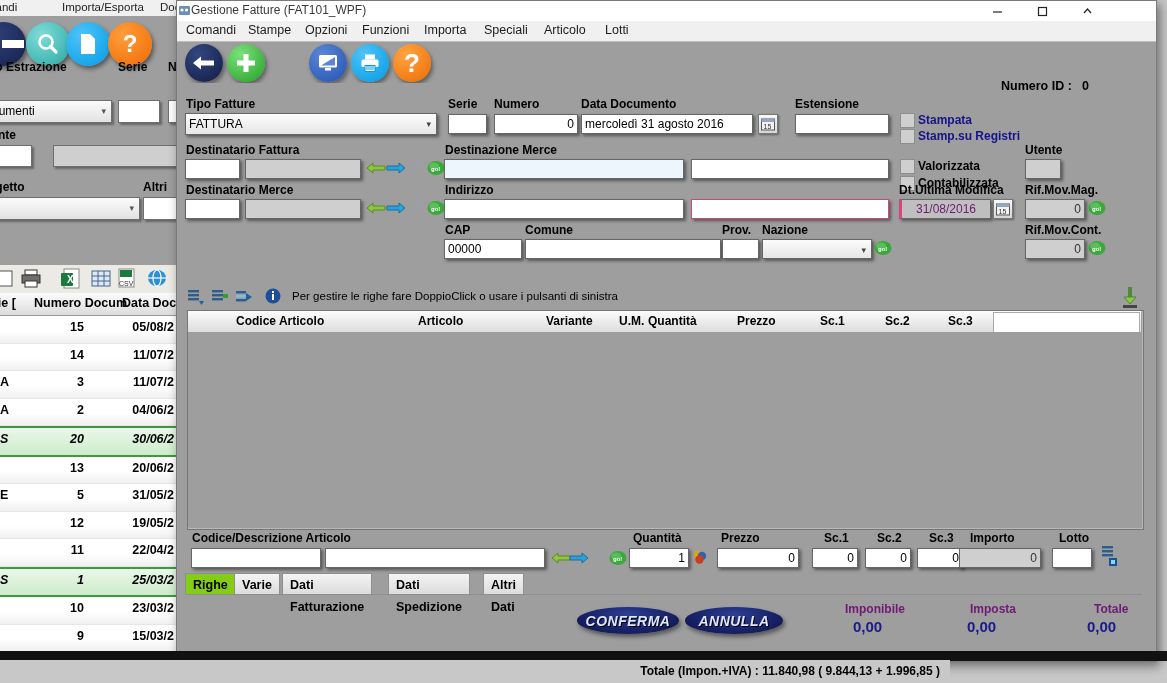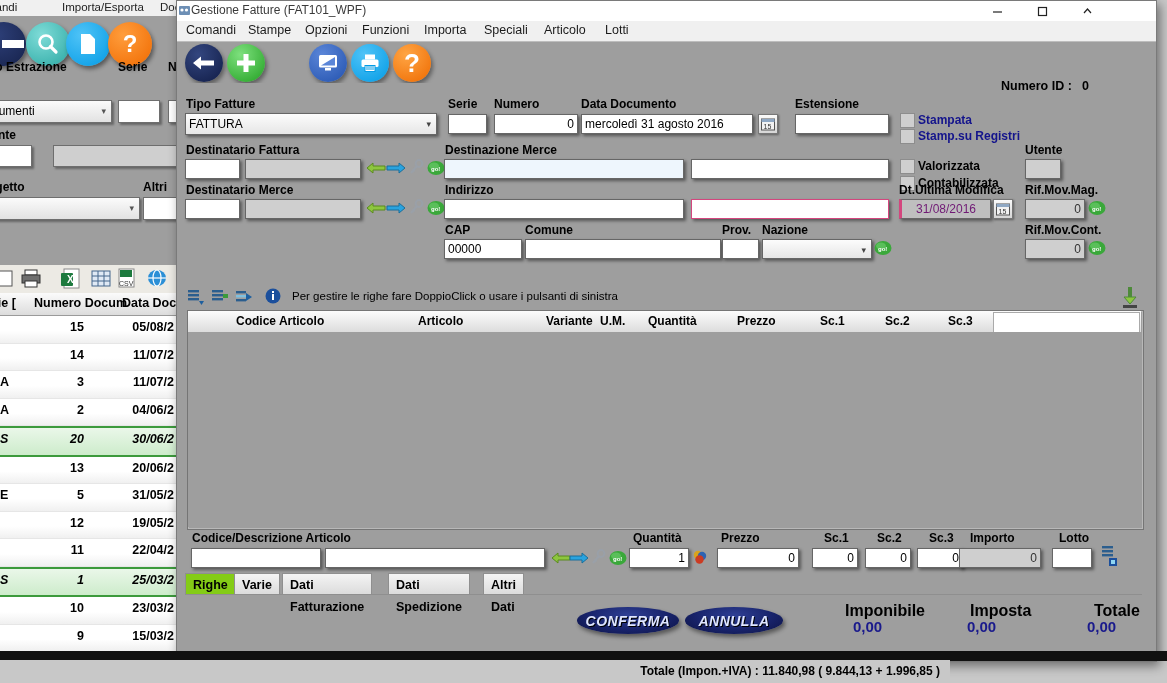--- a/index.html
+++ b/index.html
@@ -108,21 +108,21 @@
   .tab.active{background:#84cc16;border-bottom-color:#fff;}
   #tabstrip{position:absolute;left:8px;top:511px;width:957px;height:1px;background:#8f8f8f;}
 
   #btnconf,#btnann{position:absolute;top:524px;height:27px;border-radius:50%/50%;
       background:radial-gradient(ellipse at 50% 30%,#2e3f94 0%,#18236b 55%,#0d1342 100%);
       box-shadow:2px 3px 4px rgba(0,0,0,.45);display:flex;align-items:center;justify-content:center;}
   #btnconf{left:400px;width:102px;}
   #btnann{left:508px;width:98px;}
   .ovlbl{font-style:italic;font-weight:bold;font-size:14px;color:#dfe6ff;letter-spacing:.5px;
          text-shadow:1px 1px 0 #000;}
-  .totlbl{position:absolute;font-weight:bold;font-size:16px;color:#000000;white-space:nowrap;}
+  .totlbl{position:absolute;font-weight:bold;font-size:12px;color:#701a75;white-space:nowrap;}
   .totval{position:absolute;font-weight:bold;font-size:15px;color:#1a1a8c;white-space:nowrap;}
   #statusbar{position:absolute;left:0;top:660px;width:950px;height:23px;background:#c8c8c8;}
   #statusbar .st{position:absolute;right:10px;top:4px;font-weight:bold;font-size:12px;color:#000;white-space:nowrap;}
   #botblack{position:absolute;left:0;top:651px;width:1167px;height:10px;background:#111;}
 </style>
 </head>
 <body>
 
 <div id="bg-app">
 
@@ -574,21 +574,21 @@
             <rect x="3" y="19" width="14" height="3" fill="#444"></rect>
           </svg>
       </div>
     </div>
 
     <div id="grid">
       <div id="gridhdr">
         <span class="gh" style="left:48px;">Codice Articolo</span>
         <span class="gh" style="left:230px;">Articolo</span>
         <span class="gh" style="left:358px;">Variante</span>
-        <span class="gh" style="left:412px;text-align:center;">U.M.</span>
+        <span class="gh" style="left:431px;text-align:center;">U.M.</span>
         <span class="gh" style="left:460px;">Quantità</span>
         <span class="gh" style="left:549px;">Prezzo</span>
         <span class="gh" style="left:632px;">Sc.1</span>
         <span class="gh" style="left:697px;">Sc.2</span>
         <span class="gh" style="left:760px;">Sc.3</span>
         <span class="ghbox"></span>
       </div>
       <div id="gridbody"></div>
     </div>
 

